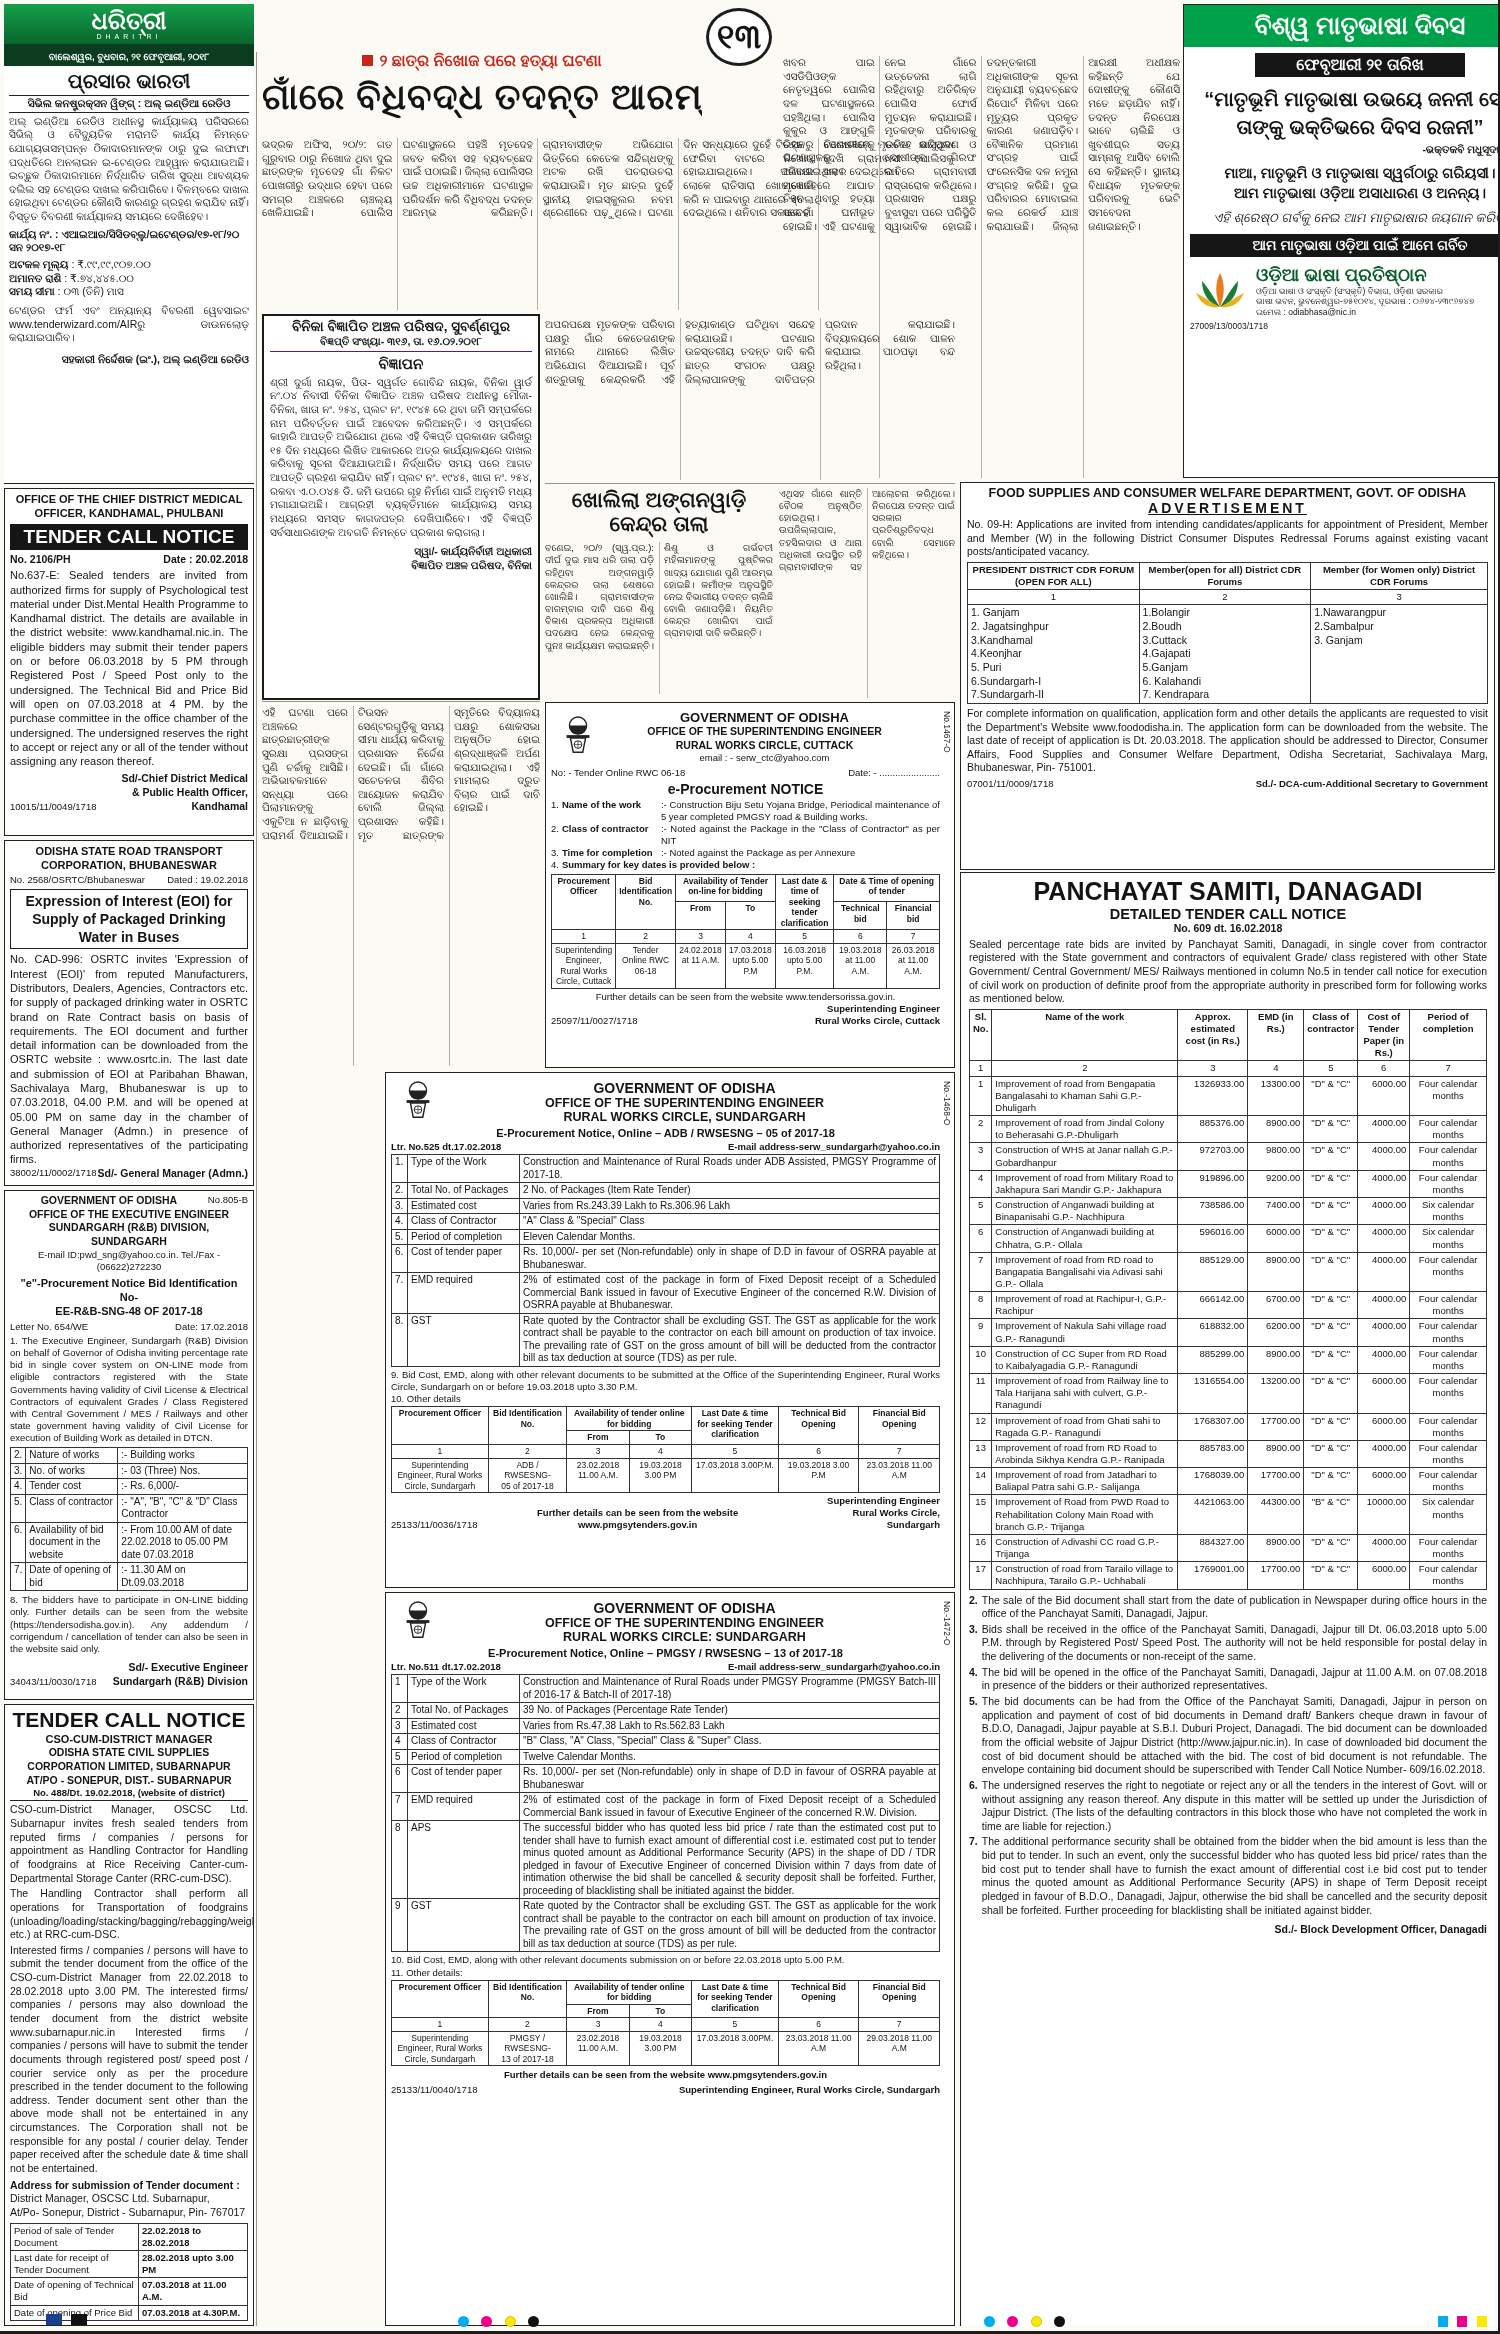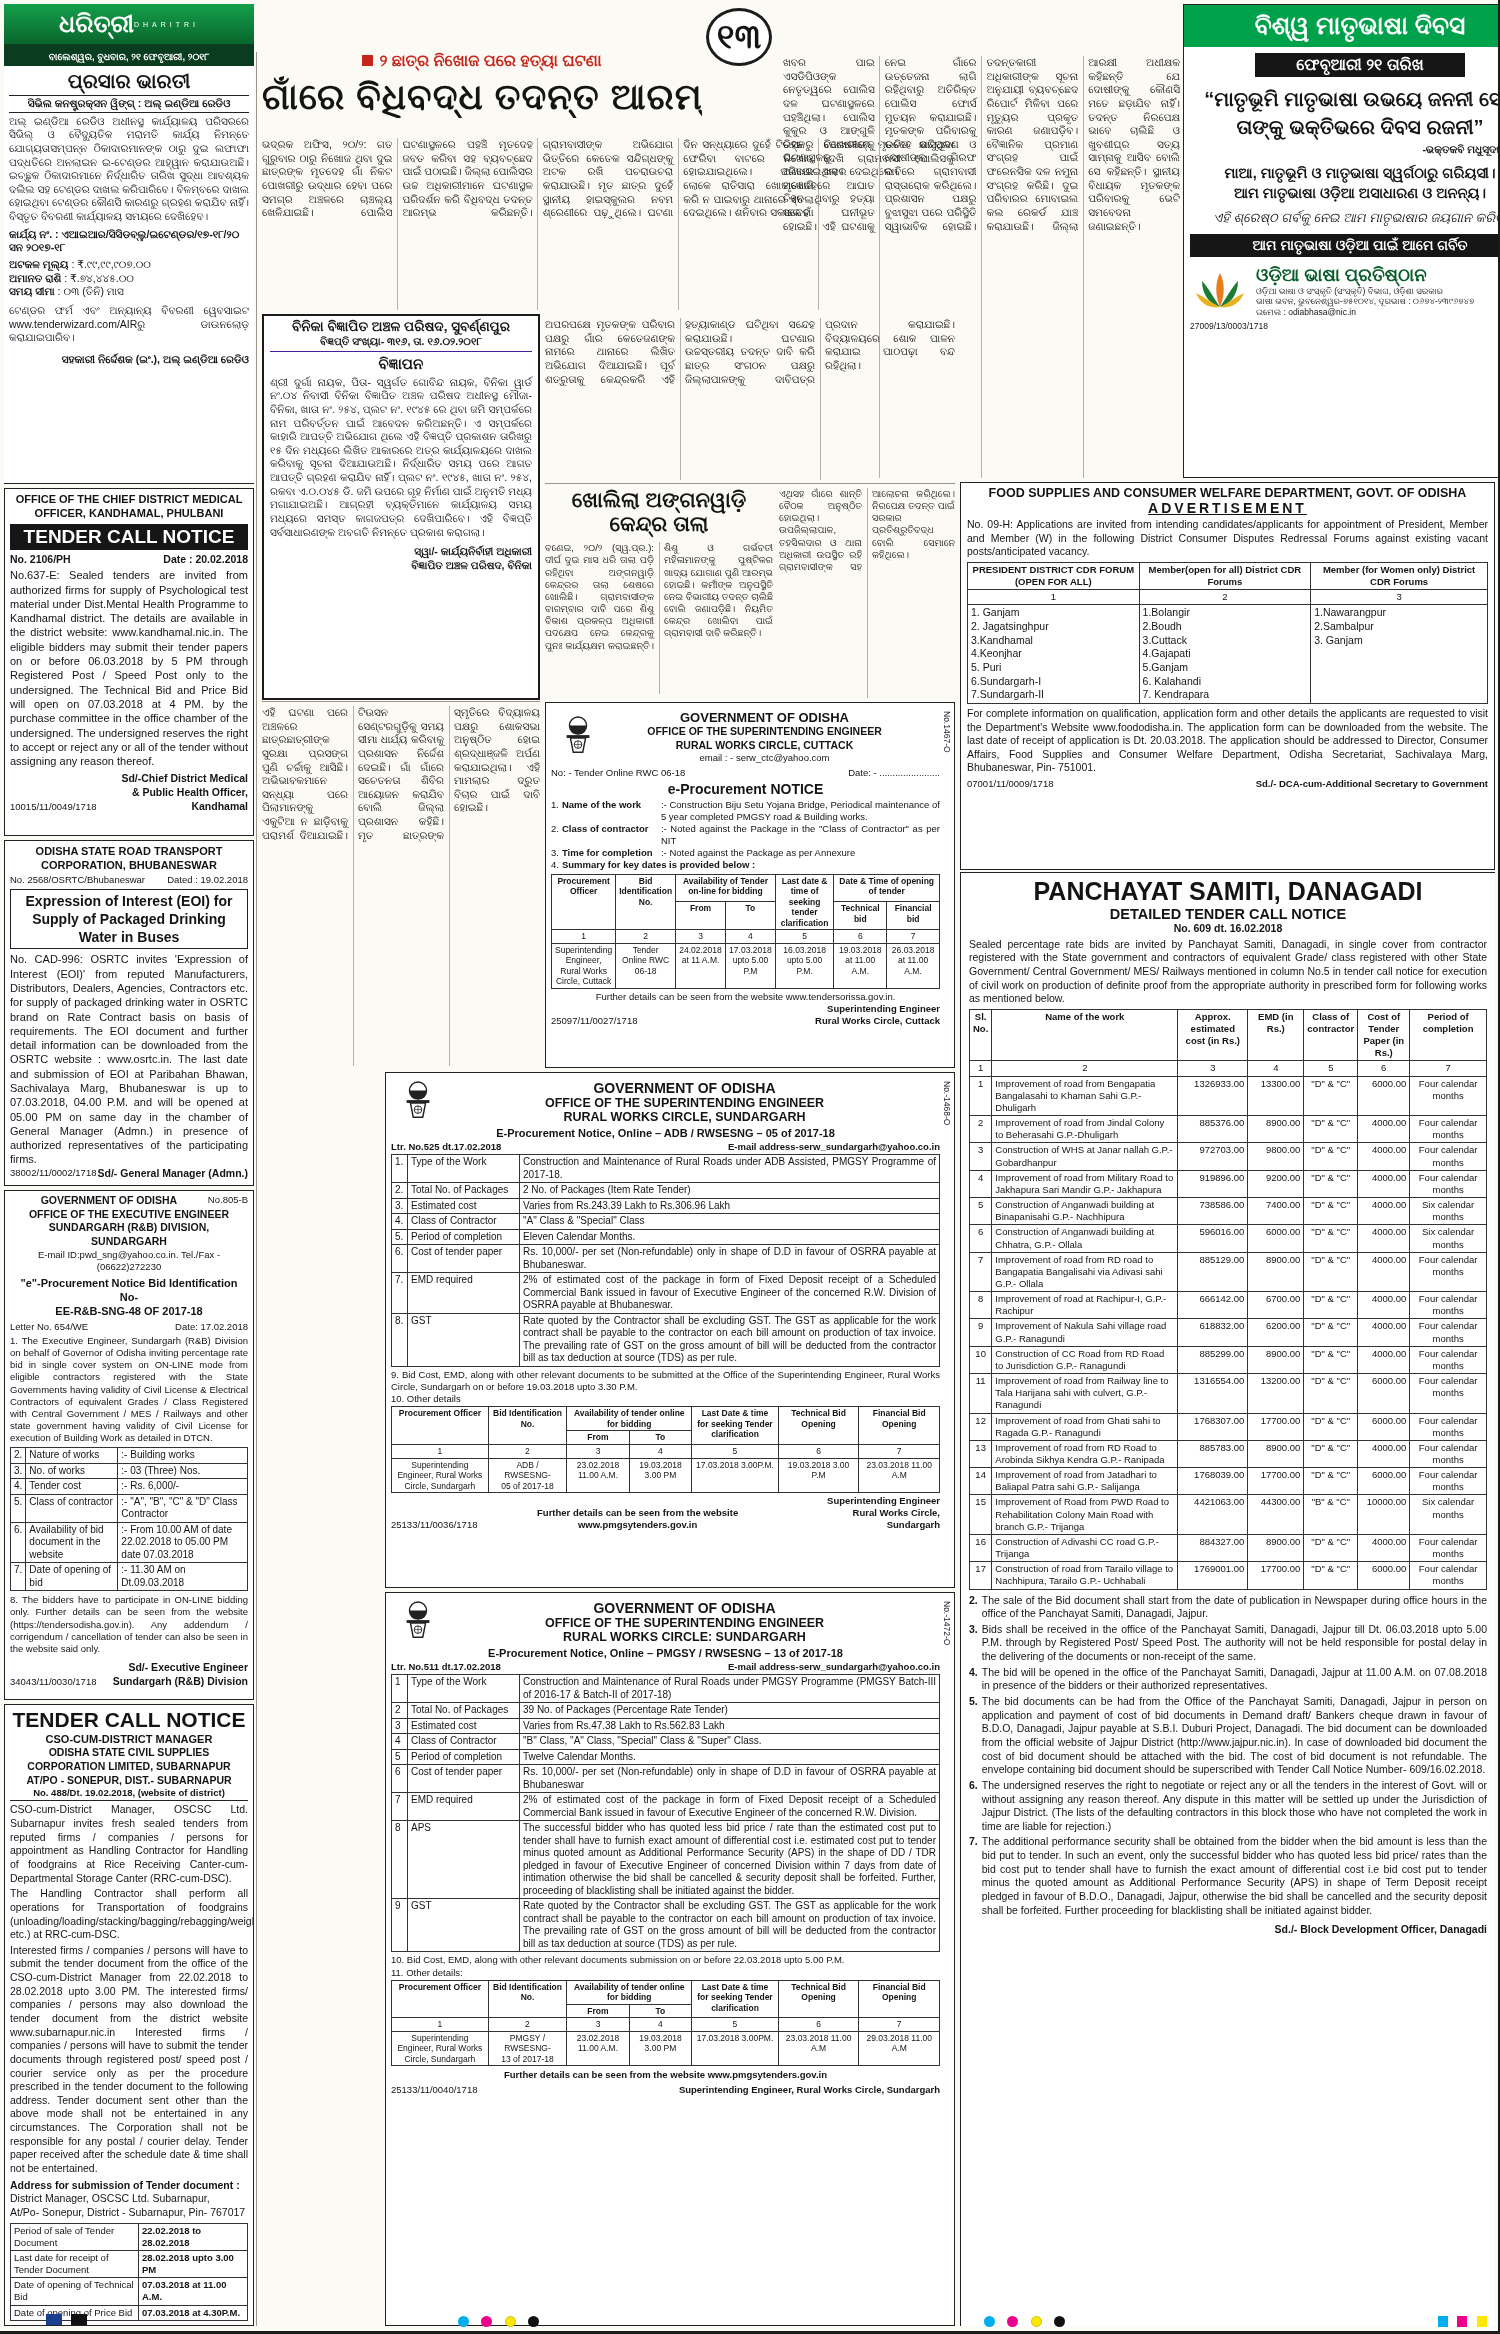--- a/index.html
+++ b/index.html
@@ -14,21 +14,21 @@
 .xs{font-size:9.5px;line-height:1.28}
 .xxs{font-size:8.5px;line-height:1.24}
 .cols{column-gap:10px;column-rule:1px solid #b8b2a6;overflow:hidden}
 table{border-collapse:collapse;width:100%}
 .bt th,.bt td{border:1px solid #333;padding:1px 3px;vertical-align:top}
 .banner{background:#161616;color:#fff}
 .sideno{position:absolute;right:2px;top:8px;writing-mode:vertical-rl;font-size:8.5px;color:#222}
 .vrule{position:absolute;border-left:1px solid #9a948a}
 .hrule{position:absolute;border-top:1px solid #9a948a}
 .mastlogo{height:40px;background:linear-gradient(180deg,#14a04b,#09662d);color:#fff;
-          display:flex;flex-direction:row;align-items:center;justify-content:center}
+          display:flex;flex-direction:column;align-items:center;justify-content:center}
 .mastdate{height:25px;background:#0a3d20;color:#fff;font-size:9.5px;display:flex;align-items:center;justify-content:center;font-weight:bold}
 .pagenum{width:66px;height:58px;border:3px solid #1c1c1c;border-radius:50%;display:flex;align-items:center;justify-content:center;
          font-size:34px;font-weight:bold;background:#fff}
 .kicker{color:#c8251a;font-weight:bold;font-size:16px}
 .kicker .ksq{display:inline-block;width:11px;height:11px;background:#c8251a;margin-right:6px}
 .headline{font-size:36px;font-weight:bold;letter-spacing:1px;white-space:nowrap;overflow:hidden}
 .govhead{display:flex;align-items:center;gap:6px;padding:4px 14px 2px 8px}
 .govhead .gtx{flex:1;text-align:center}
 .dot{display:inline-block;width:11px;height:11px;border-radius:50%;margin-right:8px;vertical-align:middle}
 .sqm{display:inline-block;width:16px;height:11px;margin-right:5px;vertical-align:middle}
@@ -760,21 +760,21 @@
           <td>Improvement of Nakula Sahi village road G.P.- Ranagundi</td>
           <td class="r">618832.00</td>
           <td class="r">6200.00</td>
           <td class="c">"D" &amp; "C"</td>
           <td class="r">4000.00</td>
           <td class="c">Four calendar months</td>
         </tr>
 
         <tr>
           <td class="c">10</td>
-          <td>Construction of CC Road from RD Road to Jurisdiction G.P.- Ranagundi</td>
+          <td>Construction of CC Super from RD Road to Kaibalyagadia G.P.- Ranagundi</td>
           <td class="r">885299.00</td>
           <td class="r">8900.00</td>
           <td class="c">"D" &amp; "C"</td>
           <td class="r">4000.00</td>
           <td class="c">Four calendar months</td>
         </tr>
 
         <tr>
           <td class="c">11</td>
           <td>Improvement of road from Railway line to Tala Harijana sahi with culvert, G.P.- Ranagundi</td>

